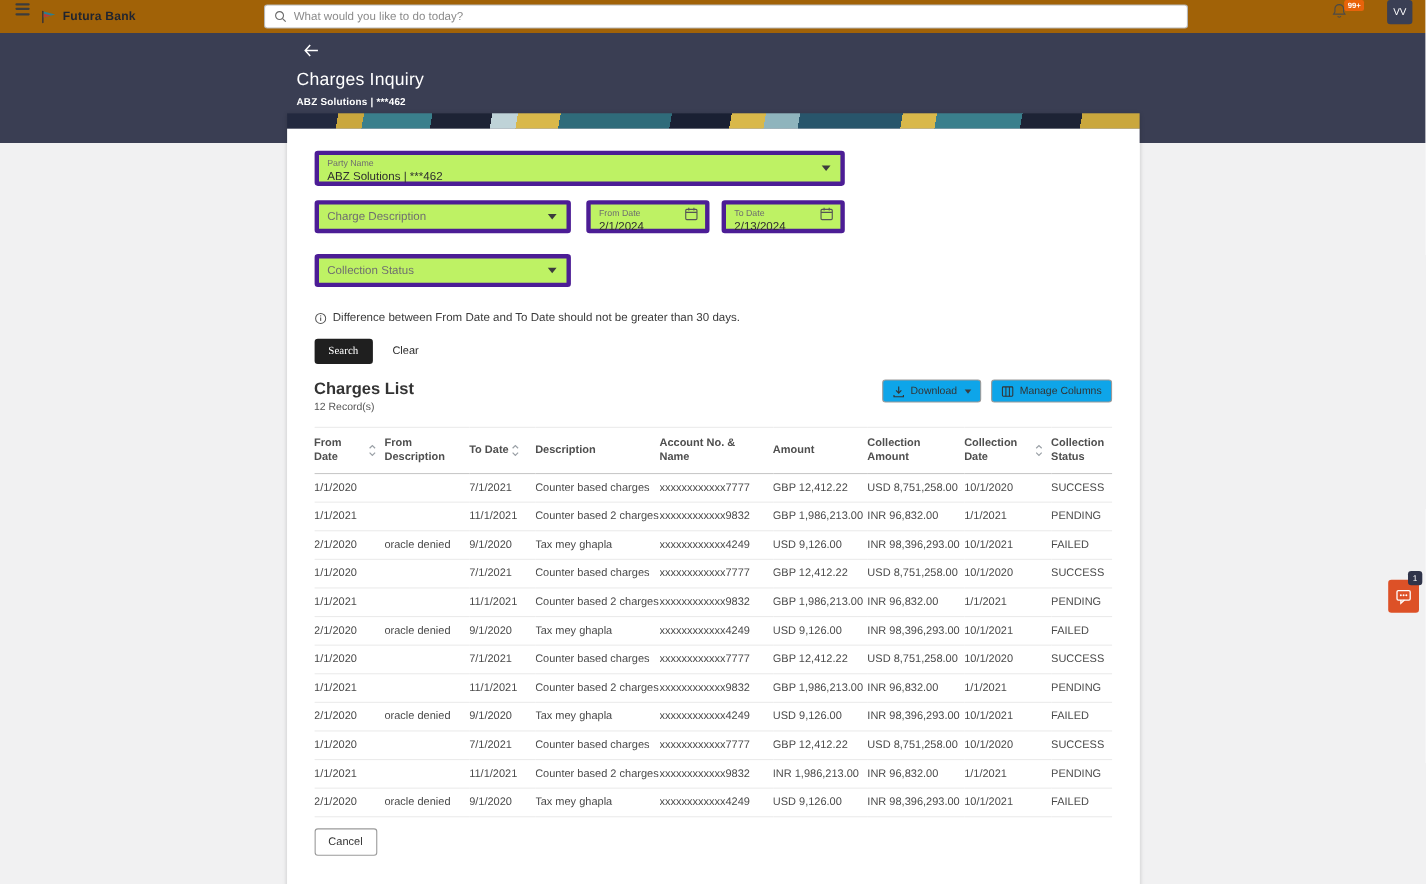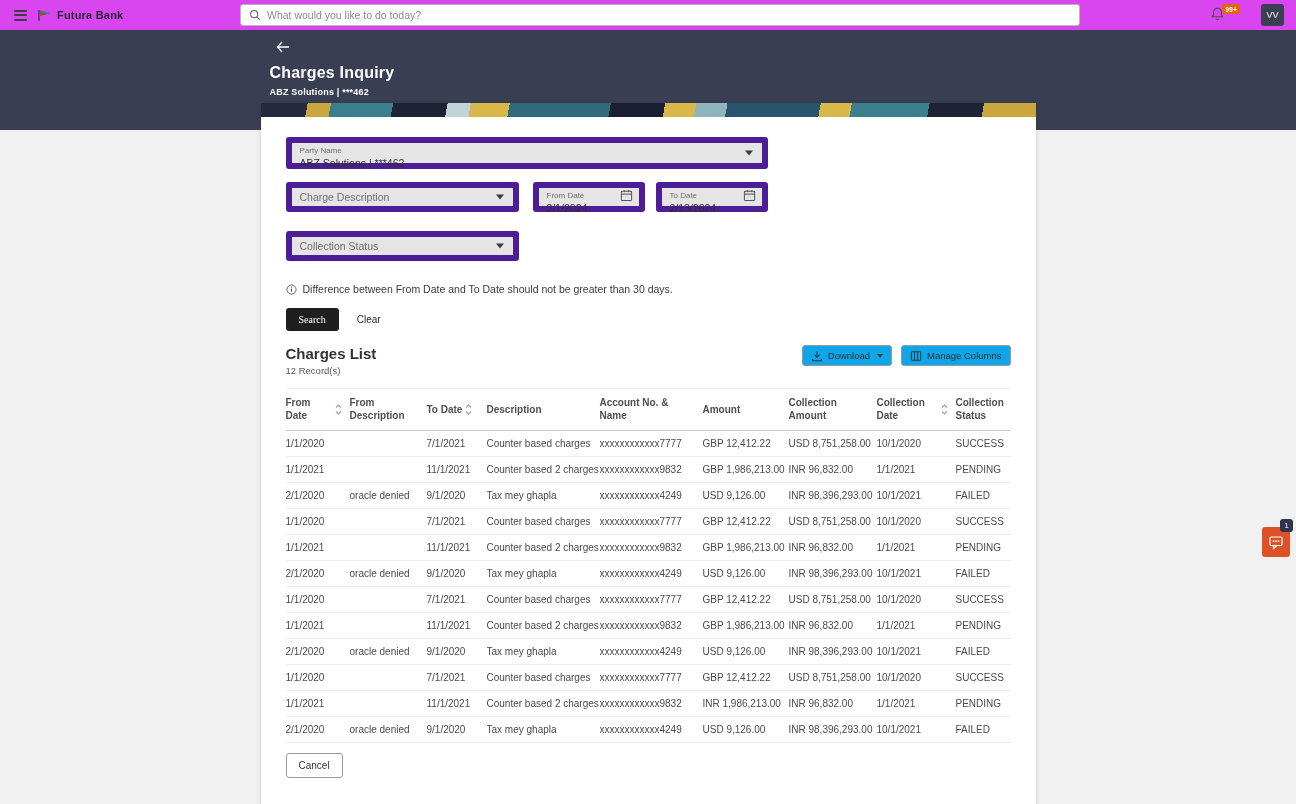--- a/index.html
+++ b/index.html
@@ -1,48 +1,48 @@
 <!DOCTYPE html>
 <html><head>
 <meta charset="utf-8">
 <style>
   *{box-sizing:border-box;margin:0;padding:0}
   html,body{width:1296px;height:804px;overflow:hidden}
   body{font-family:"Liberation Sans","DejaVu Sans",sans-serif;background:#f1f1f2;position:relative}
 
   
-  .topbar{height:30px;background:#d946ef;display:flex;align-items:center;padding:0 10px;position:relative;z-index:3}
+  .topbar{height:30px;background:#a16207;display:flex;padding:0 10px;position:relative;z-index:3}
   .hamburger{display:inline-block;margin:0 10px 0 4px;cursor:pointer}
   .hamburger i{display:block;width:13px;height:2px;background:#3c3c3c;margin:2.5px 0;border-radius:1px}
   .brand{display:flex;align-items:center;gap:5px}
   .brand-text{font-size:11px;font-weight:bold;color:#1f2430;letter-spacing:.2px}
   .searchbox{position:absolute;left:240px;top:4px;width:840px;height:22px;border:1px solid #b7b7b7;border-radius:3px;background:#fff;display:flex;align-items:center;padding:0 8px;gap:6px}
   .searchbox input{border:none;outline:none;flex:1;font-size:10.5px;color:#333;font-family:inherit;background:transparent}
   .searchbox input::placeholder{color:#8b8b8b}
   .topbar-right{margin-left:auto;display:flex;align-items:flex-start;gap:4px;padding-right:2px}
   .bell-wrap{display:flex;align-items:flex-start;margin-top:2px}
   .notif-badge{background:#e8630a;color:#fff;font-size:7px;font-weight:bold;border-radius:2px;padding:1.5px 3px;margin-left:-3px;margin-top:-2px;line-height:1}
   .avatar{width:23px;height:22px;background:#3a3f54;border-radius:3px;color:#fff;font-size:9px;font-weight:normal;display:flex;align-items:center;justify-content:center;margin-left:17px;cursor:pointer}
 
   
   .page-header{height:100px;background:#3a3e53;color:#fff;position:relative;z-index:0}
   .header-inner{width:775px;margin:0 auto;padding-top:9px}
   .back{display:inline-block;margin-left:15px;cursor:pointer;line-height:1}
-  .page-title{font-size:16px;font-weight:bold;margin:7px 0 0 9px;letter-spacing:.2px}
+  .page-title{font-size:16px;font-weight:normal;margin:7px 0 0 9px;letter-spacing:.2px}
   .page-subtitle{font-size:9px;font-weight:bold;margin:5px 0 0 9px;letter-spacing:.2px}
 
   
   .content{position:relative;z-index:1}
   .card{width:775px;margin:-27px auto 0;box-shadow:0 1px 4px rgba(0,0,0,.18)}
   .banner{height:14px;background:
     linear-gradient(100deg,#23293f 0%,#23293f 6%,#caa73d 6%,#caa73d 9%,#3a7f8c 9%,#3a7f8c 17%,#1d2335 17%,#1d2335 24%,#bfd3d8 24%,#bfd3d8 27%,#d9b84a 27%,#d9b84a 32%,#2f6b7a 32%,#2f6b7a 45%,#1a2033 45%,#1a2033 52%,#d9b84a 52%,#d9b84a 56%,#8fb4bd 56%,#8fb4bd 60%,#28556b 60%,#28556b 72%,#d9b84a 72%,#d9b84a 76%,#3a7f8c 76%,#3a7f8c 86%,#1d2335 86%,#1d2335 93%,#caa73d 93%,#caa73d 100%)}
   .card-body{background:#fff;padding:20px 25px 30px}
 
   
-  .fld{position:relative;border:6px solid #4c1d95;border-radius:3px;background:#e5e5e5}
+  .fld{position:relative;border:4px solid #4c1d95;border-radius:3px;background:#bef264}
   .fld-label{font-size:8px;color:#6e6e6e;padding:4px 8px 0;line-height:1}
   .fld-value{font-size:10.5px;color:#2f2f2f;padding:2px 8px 0;line-height:1.2;white-space:nowrap}
   .caret{width:0;height:0;border-left:4px solid transparent;border-right:4px solid transparent;border-top:5px solid #3c3c3c;position:absolute;right:9px;top:50%;transform:translateY(-50%)}
   .party-select{width:482px;height:32px;cursor:pointer}
   .select-plain{height:30px;width:233px;display:flex;align-items:center;padding:0 8px;font-size:10.5px;color:#6f6f6f;cursor:pointer}
   .filter-row{display:flex;margin-top:13px}
   .date-fld{width:112px;height:30px;cursor:pointer}
   .date-fld .cal{position:absolute;right:6px;top:50%;transform:translateY(-50%)}
   .from-date{margin-left:14px}
   .to-date{margin-left:11px}

